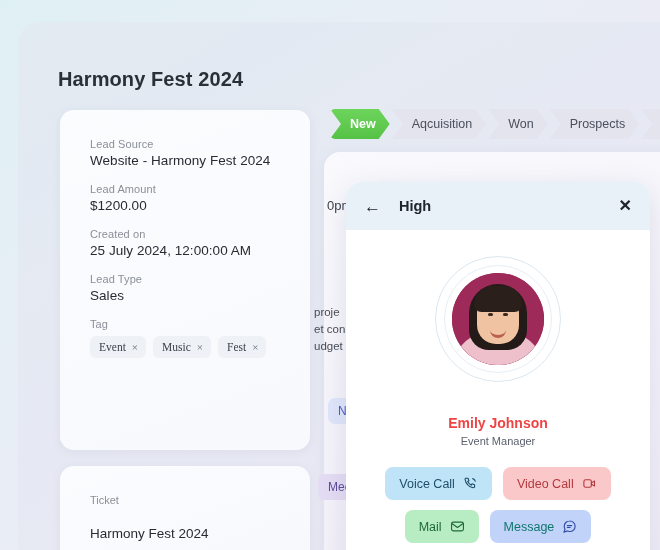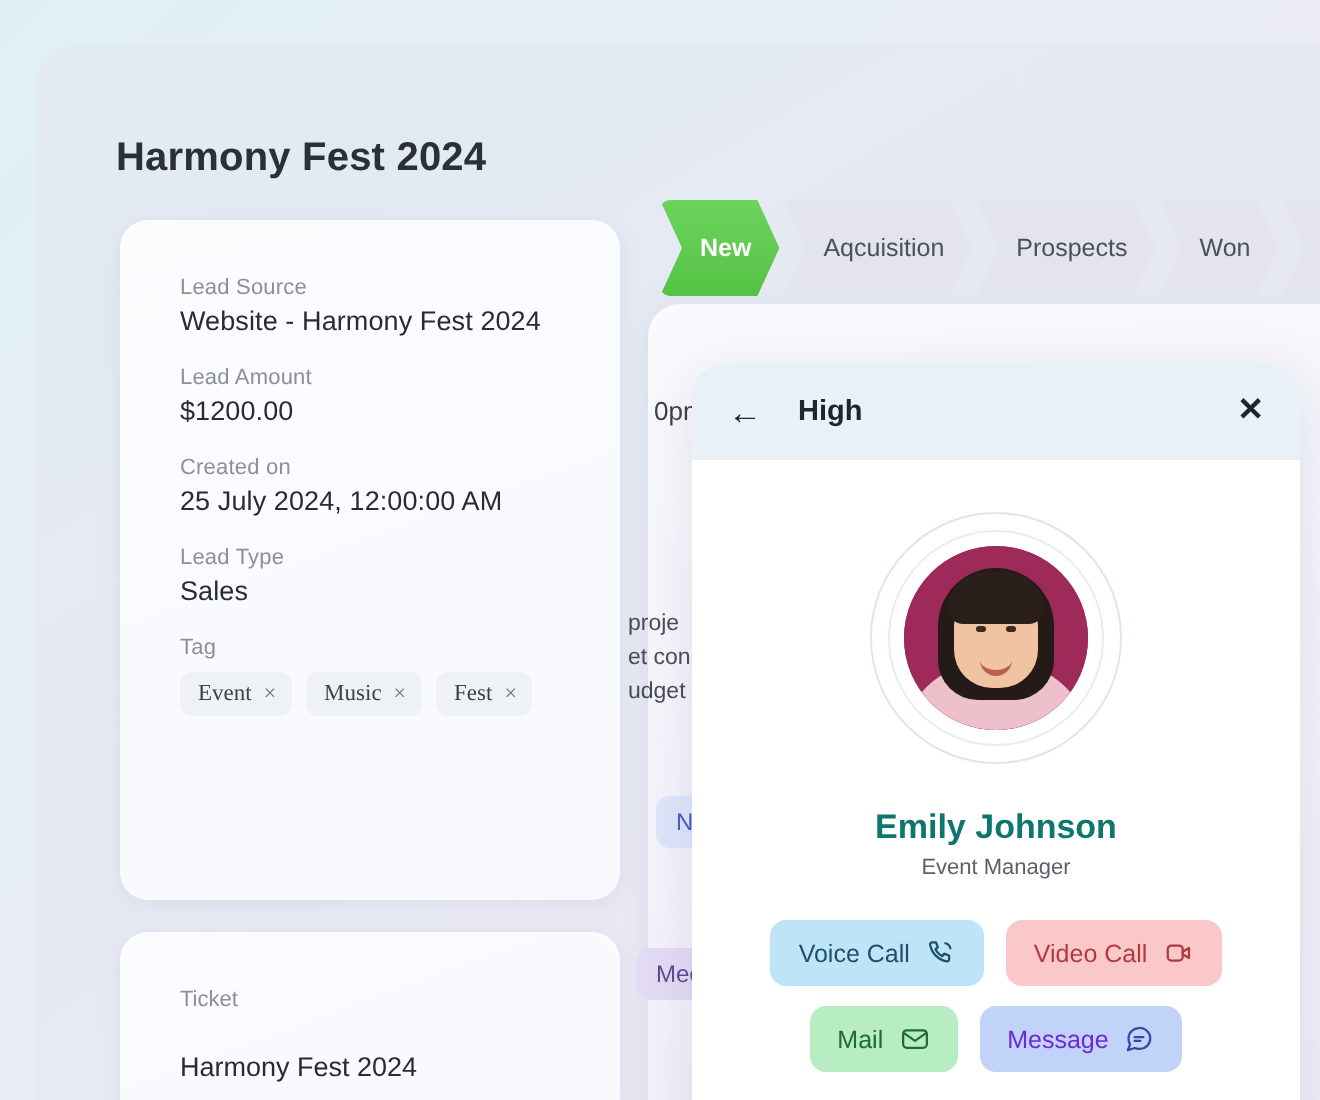--- a/index.html
+++ b/index.html
@@ -163,21 +163,21 @@
   .pipeline {
     position: absolute;
     left: 312px;
     top: 86px;
     display: flex;
     align-items: center;
     height: 32px;
   }
   .stage {
     position: relative;
-    height: 48px;
+    height: 30px;
     display: flex;
     align-items: center;
     justify-content: center;
     background: #e4e4ee;
     color: #4a505c;
     font-size: 12.5px;
     padding: 0 14px 0 20px;
     margin-right: 2px;
     clip-path: polygon(0 0, calc(100% - 11px) 0, 100% 50%, calc(100% - 11px) 100%, 0 100%, 11px 50%);
     white-space: nowrap;
@@ -319,24 +319,24 @@
   .av-smile {
     position: absolute;
     left: 50%; top: 54px;
     width: 16px; height: 8px;
     transform: translateX(-50%);
     border-bottom: 3px solid #b9604f;
     border-radius: 0 0 16px 16px;
   }
 
   .contact-name {
-    margin-top: 22px;
-    font-size: 17px;
+    margin-top: 33px;
+    font-size: 14px;
     font-weight: bold;
-    color: #0f766e;
+    color: #ef4444;
   }
   .contact-role {
     margin-top: 4px;
     font-size: 11px;
     color: #5b616c;
   }
 
   .action-rows { margin-top: 20px; width: 100%; }
   .action-row {
     display: flex;
@@ -350,21 +350,21 @@
     gap: 8px;
     border-radius: 8px;
     padding: 9px 14px;
     font-size: 12.5px;
     cursor: pointer;
     white-space: nowrap;
   }
   .btn-voice   { background: #bfe3f7; color: #1d4f6b; }
   .btn-video   { background: #fbc8c9; color: #b23a3f; }
   .btn-mail    { background: #b8ecc2; color: #1f6b37; }
-  .btn-message { background: #c2d3f9; color: #6d28d9; }
+  .btn-message { background: #c2d3f9; color: #0f766e; }
   .action-btn svg { display: block; }
 </style>
 </head>
 <body>
 
 <div class="app-shell">
 
   <div class="page-title">Harmony Fest 2024</div>
 
   <div class="detail-card">
@@ -414,22 +414,22 @@
     <div>proje</div>
     <div>et con</div>
     <div>udget</div>
   </div>
   <div class="panel-chip chip-note">Note</div>
   <div class="panel-chip chip-meeting">Meeting</div>
 
   <div class="pipeline">
     <div class="stage active">New</div>
     <div class="stage">Aqcuisition</div>
+    <div class="stage">Won</div>
     <div class="stage">Prospects</div>
-    <div class="stage">Won</div>
     <div class="stage">Los</div>
   </div>
 
   <div class="voip-modal">
     <div class="voip-header">
       <span class="back-arrow">←</span>
       <span class="voip-title">High</span>
       <span class="close-x">✕</span>
     </div>
 

